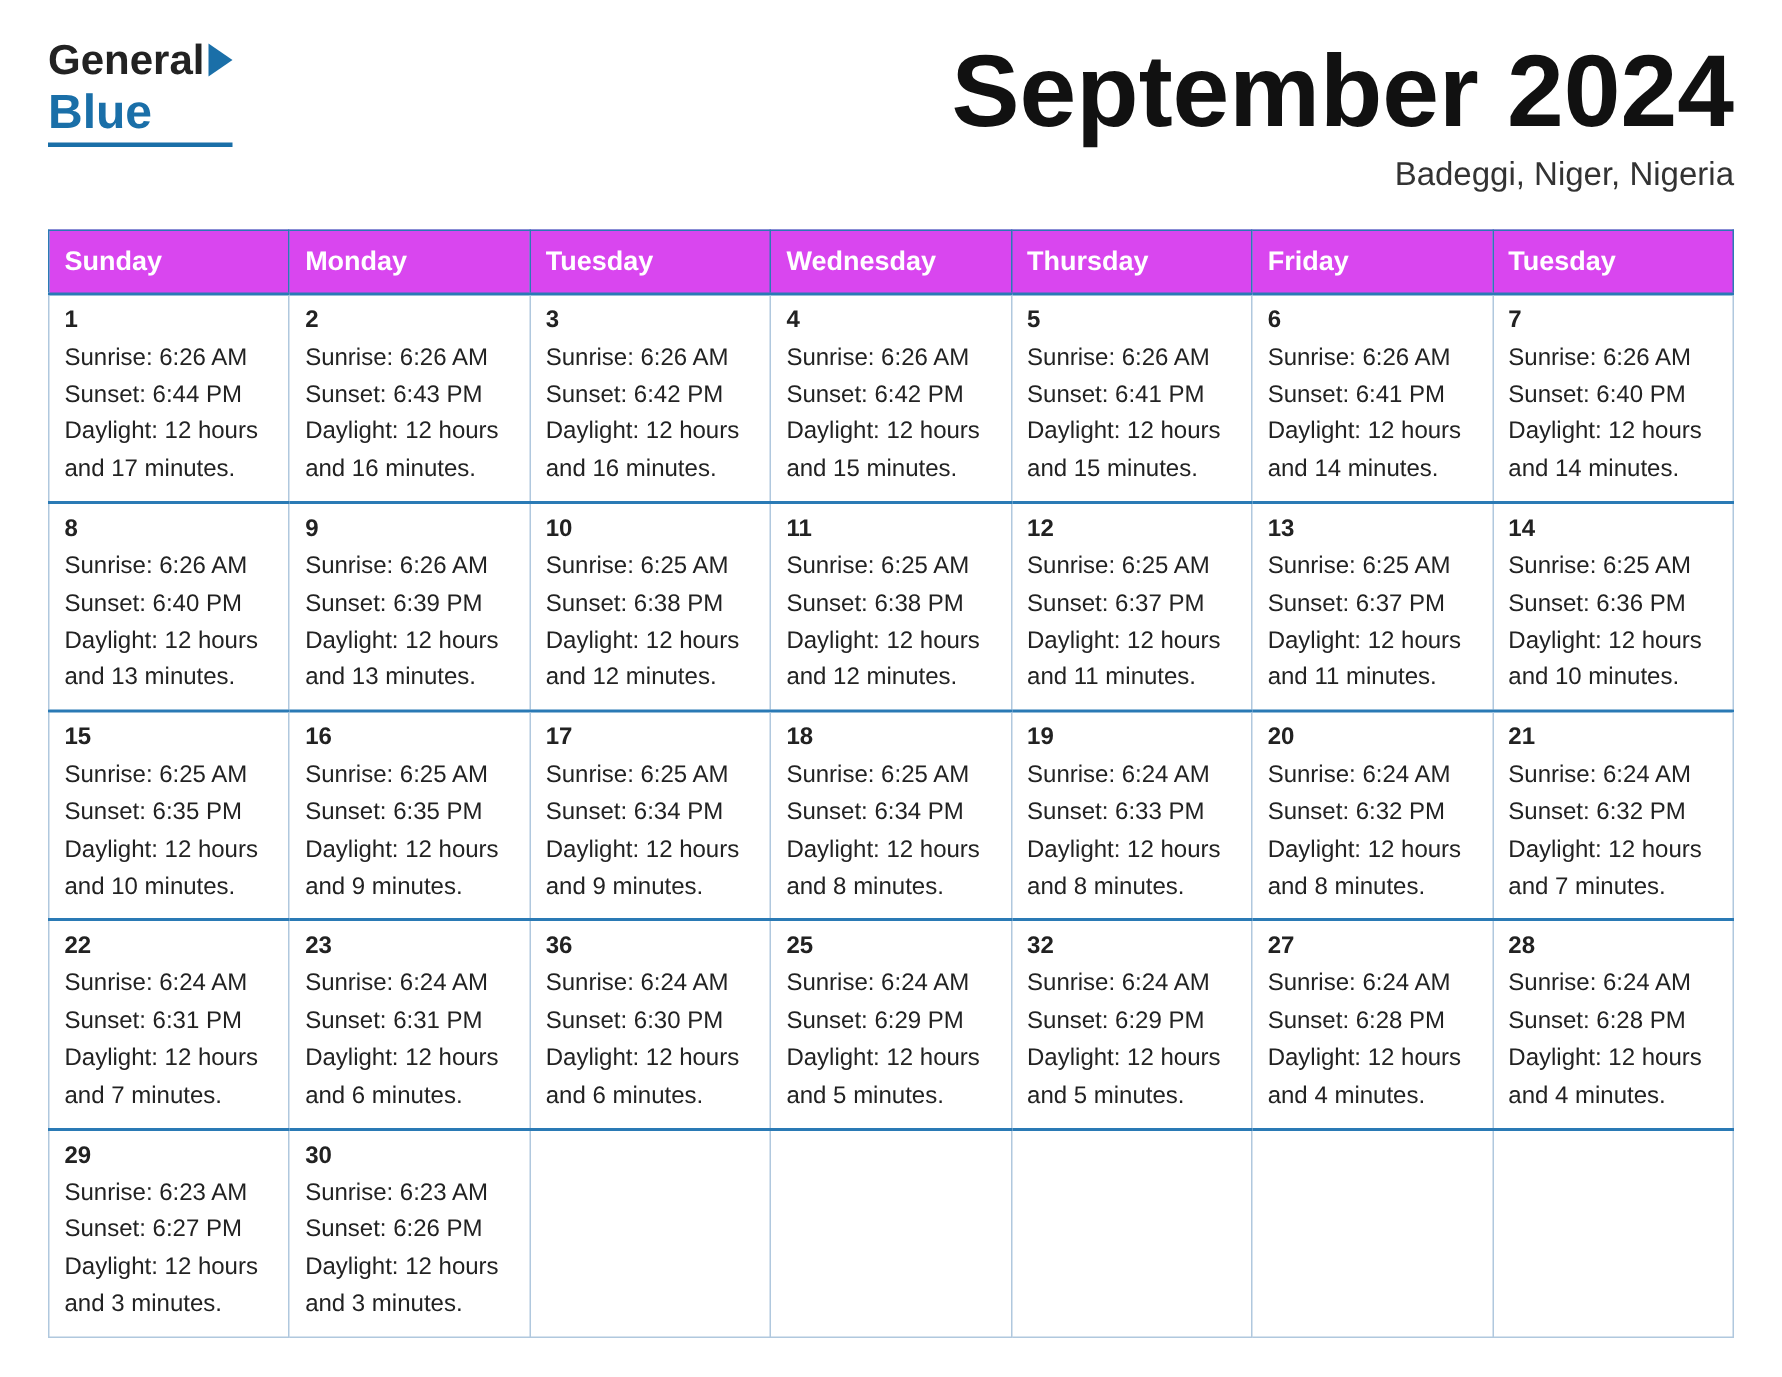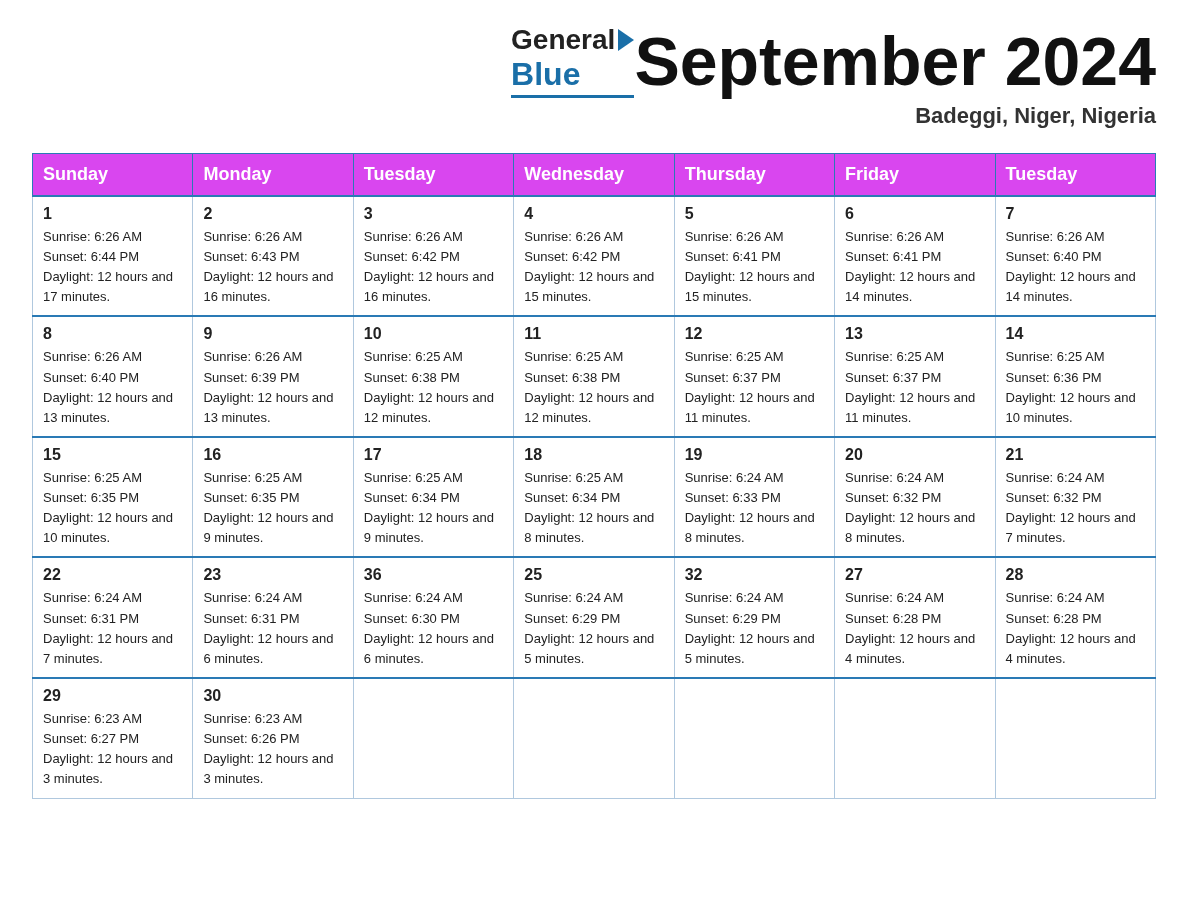--- a/index.html
+++ b/index.html
@@ -5,24 +5,23 @@
     * { box-sizing: border-box; margin: 0; padding: 0; }
     body {
       font-family: Arial, sans-serif;
       background: #fff;
       padding: 24px 32px;
       width: 1188px;
       min-height: 918px;
     }
     .header {
       display: flex;
-      justify-content: flex-end;
+      justify-content: space-between;
       align-items: flex-start;
       margin-bottom: 24px;
-      margin-left: 20px;
     }
     .logo-text-general {
       font-size: 28px;
       font-weight: bold;
       color: #222;
     }
     .logo-wrapper {
       display: flex;
       flex-direction: column;
       align-items: flex-start;
@@ -43,21 +42,20 @@
     .calendar-title {
       font-size: 68px;
       font-weight: bold;
       color: #111;
       line-height: 1.1;
     }
     .calendar-subtitle {
       font-size: 22px;
       color: #333;
       margin-top: 4px;
-      font-weight: bold;
     }
     .calendar {
       width: 100%;
       border-collapse: collapse;
       border: 1.5px solid #2a7ab5;
     }
     .calendar th {
       background-color: #d946ef;
       color: #fff;
       font-size: 18px;
@@ -76,21 +74,21 @@
       color: #222;
       background: #fff;
     }
     .day-number {
       font-size: 16px;
       font-weight: bold;
       display: block;
       margin-bottom: 4px;
     }
     .day-info {
-      font-size: 13px;
+      font-size: 16px;
       line-height: 1.55;
       color: #222;
     }
     .week-row td {
       border-top: 2px solid #2a7ab5;
     }
     .empty-cell {
       background: #fff;
     }
     

